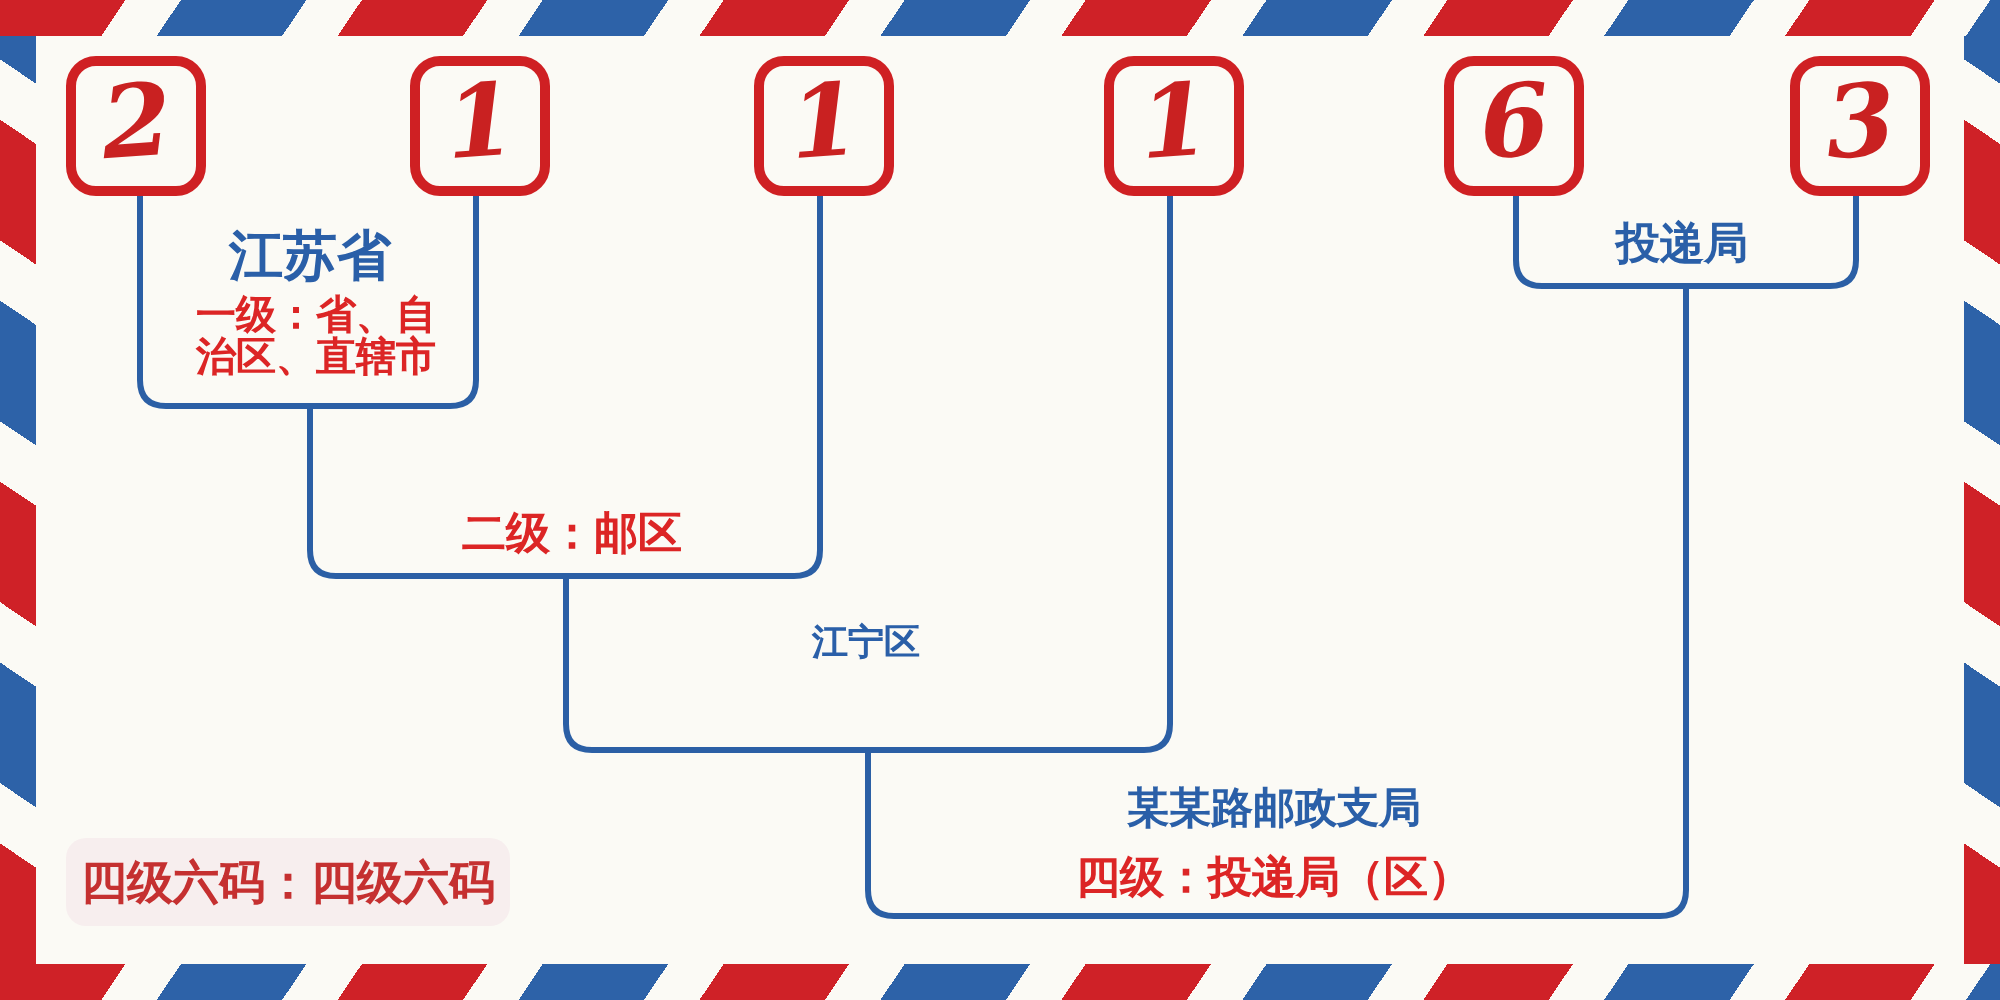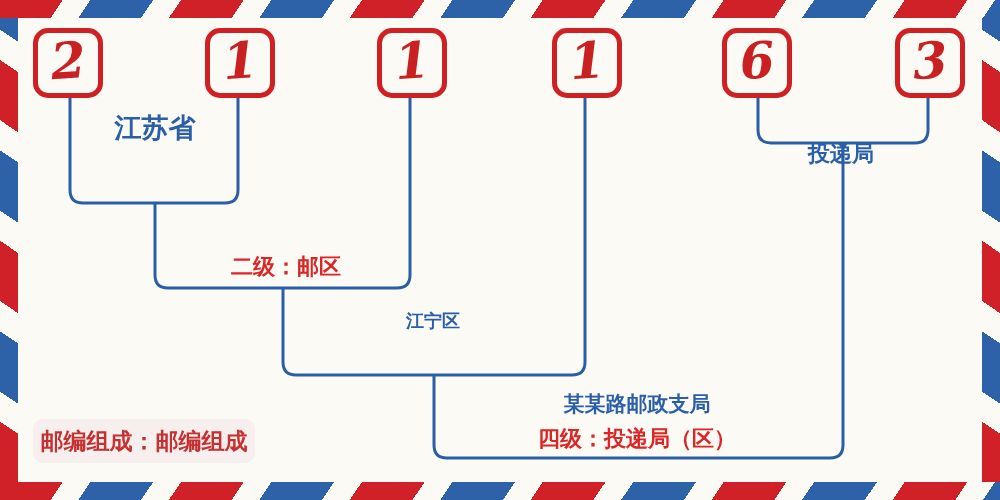--- a/index.html
+++ b/index.html
@@ -45,21 +45,21 @@
   
   .lbl{position:absolute;transform:translateX(-50%);white-space:nowrap;
        text-align:center;font-weight:bold;}
   .place{color:#2a5fa8;font-family:Liberation Mono, monospace;}
   .level{color:#dc2525;font-family:"DejaVu Sans","Liberation Sans",sans-serif;}
   .lbl-jiangsu{left:155px;top:110px;font-size:27px;}
   .lbl-l1{left:158px;top:147px;font-size:20px;line-height:21px;}
   .lbl-l2{left:286px;top:252px;font-size:22px;}
   .lbl-jiangning{left:433px;top:309px;font-size:18px;}
   .lbl-l3{left:433px;top:340px;font-size:22px;}
-  .lbl-delivery{left:841px;top:107px;font-size:22px;margin-top:32px;}
+  .lbl-delivery{left:841px;top:107px;font-size:22px;}
   .lbl-l4place{left:637px;top:390px;font-size:21px;}
   .lbl-l4{left:637px;top:424px;font-size:22px;}
   
   .badge{
     position:absolute;left:33px;top:419px;width:222px;height:44px;
     background:#f7eeee;border-radius:10px;
     display:flex;align-items:center;justify-content:center;
   }
   .badge span{
     color:#c53030;font-weight:bold;font-size:23px;
@@ -97,27 +97,31 @@
     <span class="digit">1</span>
   </div>
   <div class="digit-box" style="left:722px">
     <span class="digit">6</span>
   </div>
   <div class="digit-box" style="left:895px">
     <span class="digit">3</span>
   </div>
 
   <div class="lbl place lbl-jiangsu">江苏省</div>
+  <div class="lbl level lbl-l1">
+    <div>一级：省、自</div>
+    <div>治区、直辖市</div>
+  </div>
 
   <div class="lbl level lbl-l2">二级：邮区</div>
 
   <div class="lbl place lbl-jiangning">江宁区</div>
 
   <div class="lbl place lbl-delivery">投递局</div>
 
   <div class="lbl level lbl-l4">四级：投递局（区）</div>
   <div class="lbl place lbl-l4place">某某路邮政支局</div>
 
   <div class="badge">
-    <span>邮编组成：邮编组成</span>
+    <span>四级六码：四级六码</span>
   </div>
 
 </div>
 
 </body></html>

